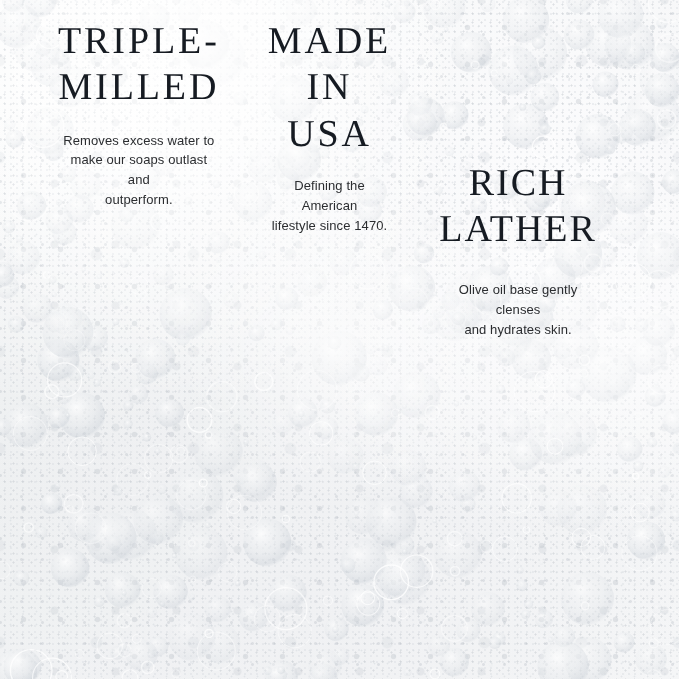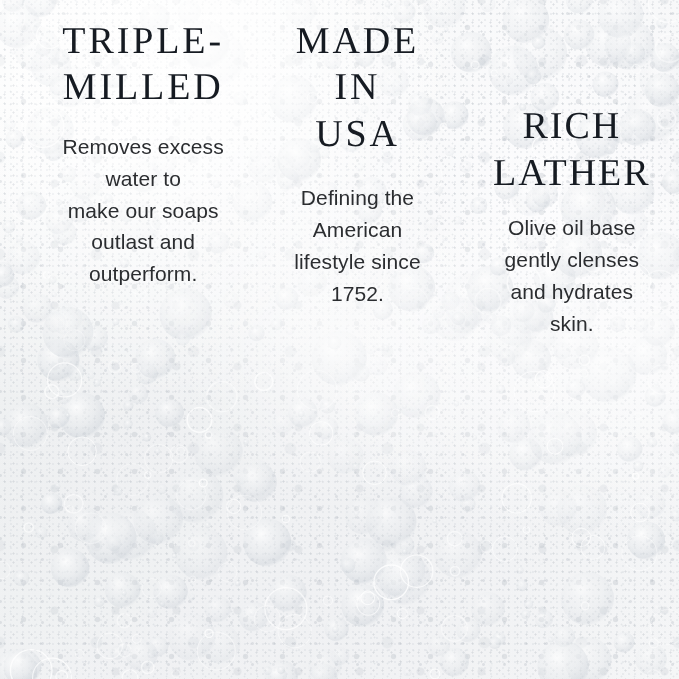--- a/index.html
+++ b/index.html
@@ -57,66 +57,66 @@
       radial-gradient(ellipse at 50% 50%, rgba(255,255,255,0.62) 0%, rgba(255,255,255,0) 34%);
   }
   
   #bg-bubbles { position: absolute; inset: 0; pointer-events: none; }
 
   
   #grid {
     position: absolute;
     inset: 0;
     display: grid;
-    grid-template-columns: 1fr 1fr 1fr;
+    grid-template-columns: 1fr 1fr 1fr 1fr;
     grid-template-rows: 1fr 1fr;
     z-index: 5;
     padding-left: 36px;
   }
   .cell {
     position: relative;
     display: flex;
     flex-direction: column;
     align-items: center;
     text-align: center;
     box-sizing: border-box;
   }
   .cell.r1 { justify-content: flex-start; padding-top: 18px; }
   .cell.r2 { justify-content: flex-end; padding-top: 52px; }
   .cell.c1 { padding-left: 22px; padding-right: 22px; }
-  .cell.c2 { padding-left: 26px; padding-right: 26px; gap: 6px; }
+  .cell.c2 { padding-left: 26px; padding-right: 26px; }
 
   .heading {
     font-family: "Liberation Serif", "DejaVu Serif", serif;
     color: #161b22;
     font-weight: 400;
     font-size: 38px;
     line-height: 1.22;
     letter-spacing: 2.6px;
     text-transform: uppercase;
     margin: 0 0 0 0;
     white-space: pre-line;
     text-rendering: geometricPrecision;
   }
   .heading.tight { letter-spacing: 2.0px; }
   .heading.wide  { letter-spacing: 2.9px; }
 
   .body {
     font-family: "Liberation Sans", "DejaVu Sans", sans-serif;
     color: #2b2d30;
     font-weight: 400;
-    font-size: 21px;
+    font-size: 13px;
     line-height: 1.52;
     letter-spacing: 0.1px;
     white-space: pre-line;
     margin: 0;
   }
   .sp-a { margin-top: 20px; }
   .sp-b { margin-top: 19px; }
-  .sp-c { margin-top: 16px; }
+  .sp-c { margin-top: 28px; }
   .sp-d { margin-top: 16px; }
 </style>
 </head>
 <body>
 
 <div id="canvas">
 
   <div class="bg-layer" id="bg-base"></div>
   <div class="bg-layer" id="bg-cells"></div>
   <div class="bg-layer" id="bg-micro"></div>
@@ -728,21 +728,21 @@
 MILLED</h2>
       <p class="body sp-a">Removes excess water to
 make our soaps outlast and
 outperform.</p>
     </div>
 
     <div class="cell r1 c2">
       <h2 class="heading wide">MADE IN
 USA</h2>
       <p class="body sp-b">Defining the American
-lifestyle since 1752.</p>
+lifestyle since 1470.</p>
     </div>
 
     <div class="cell r2 c1">
       <h2 class="heading tight">RICH LATHER</h2>
       <p class="body sp-c">Olive oil base gently clenses
 and hydrates skin.</p>
     </div>
 
 
   </div>

